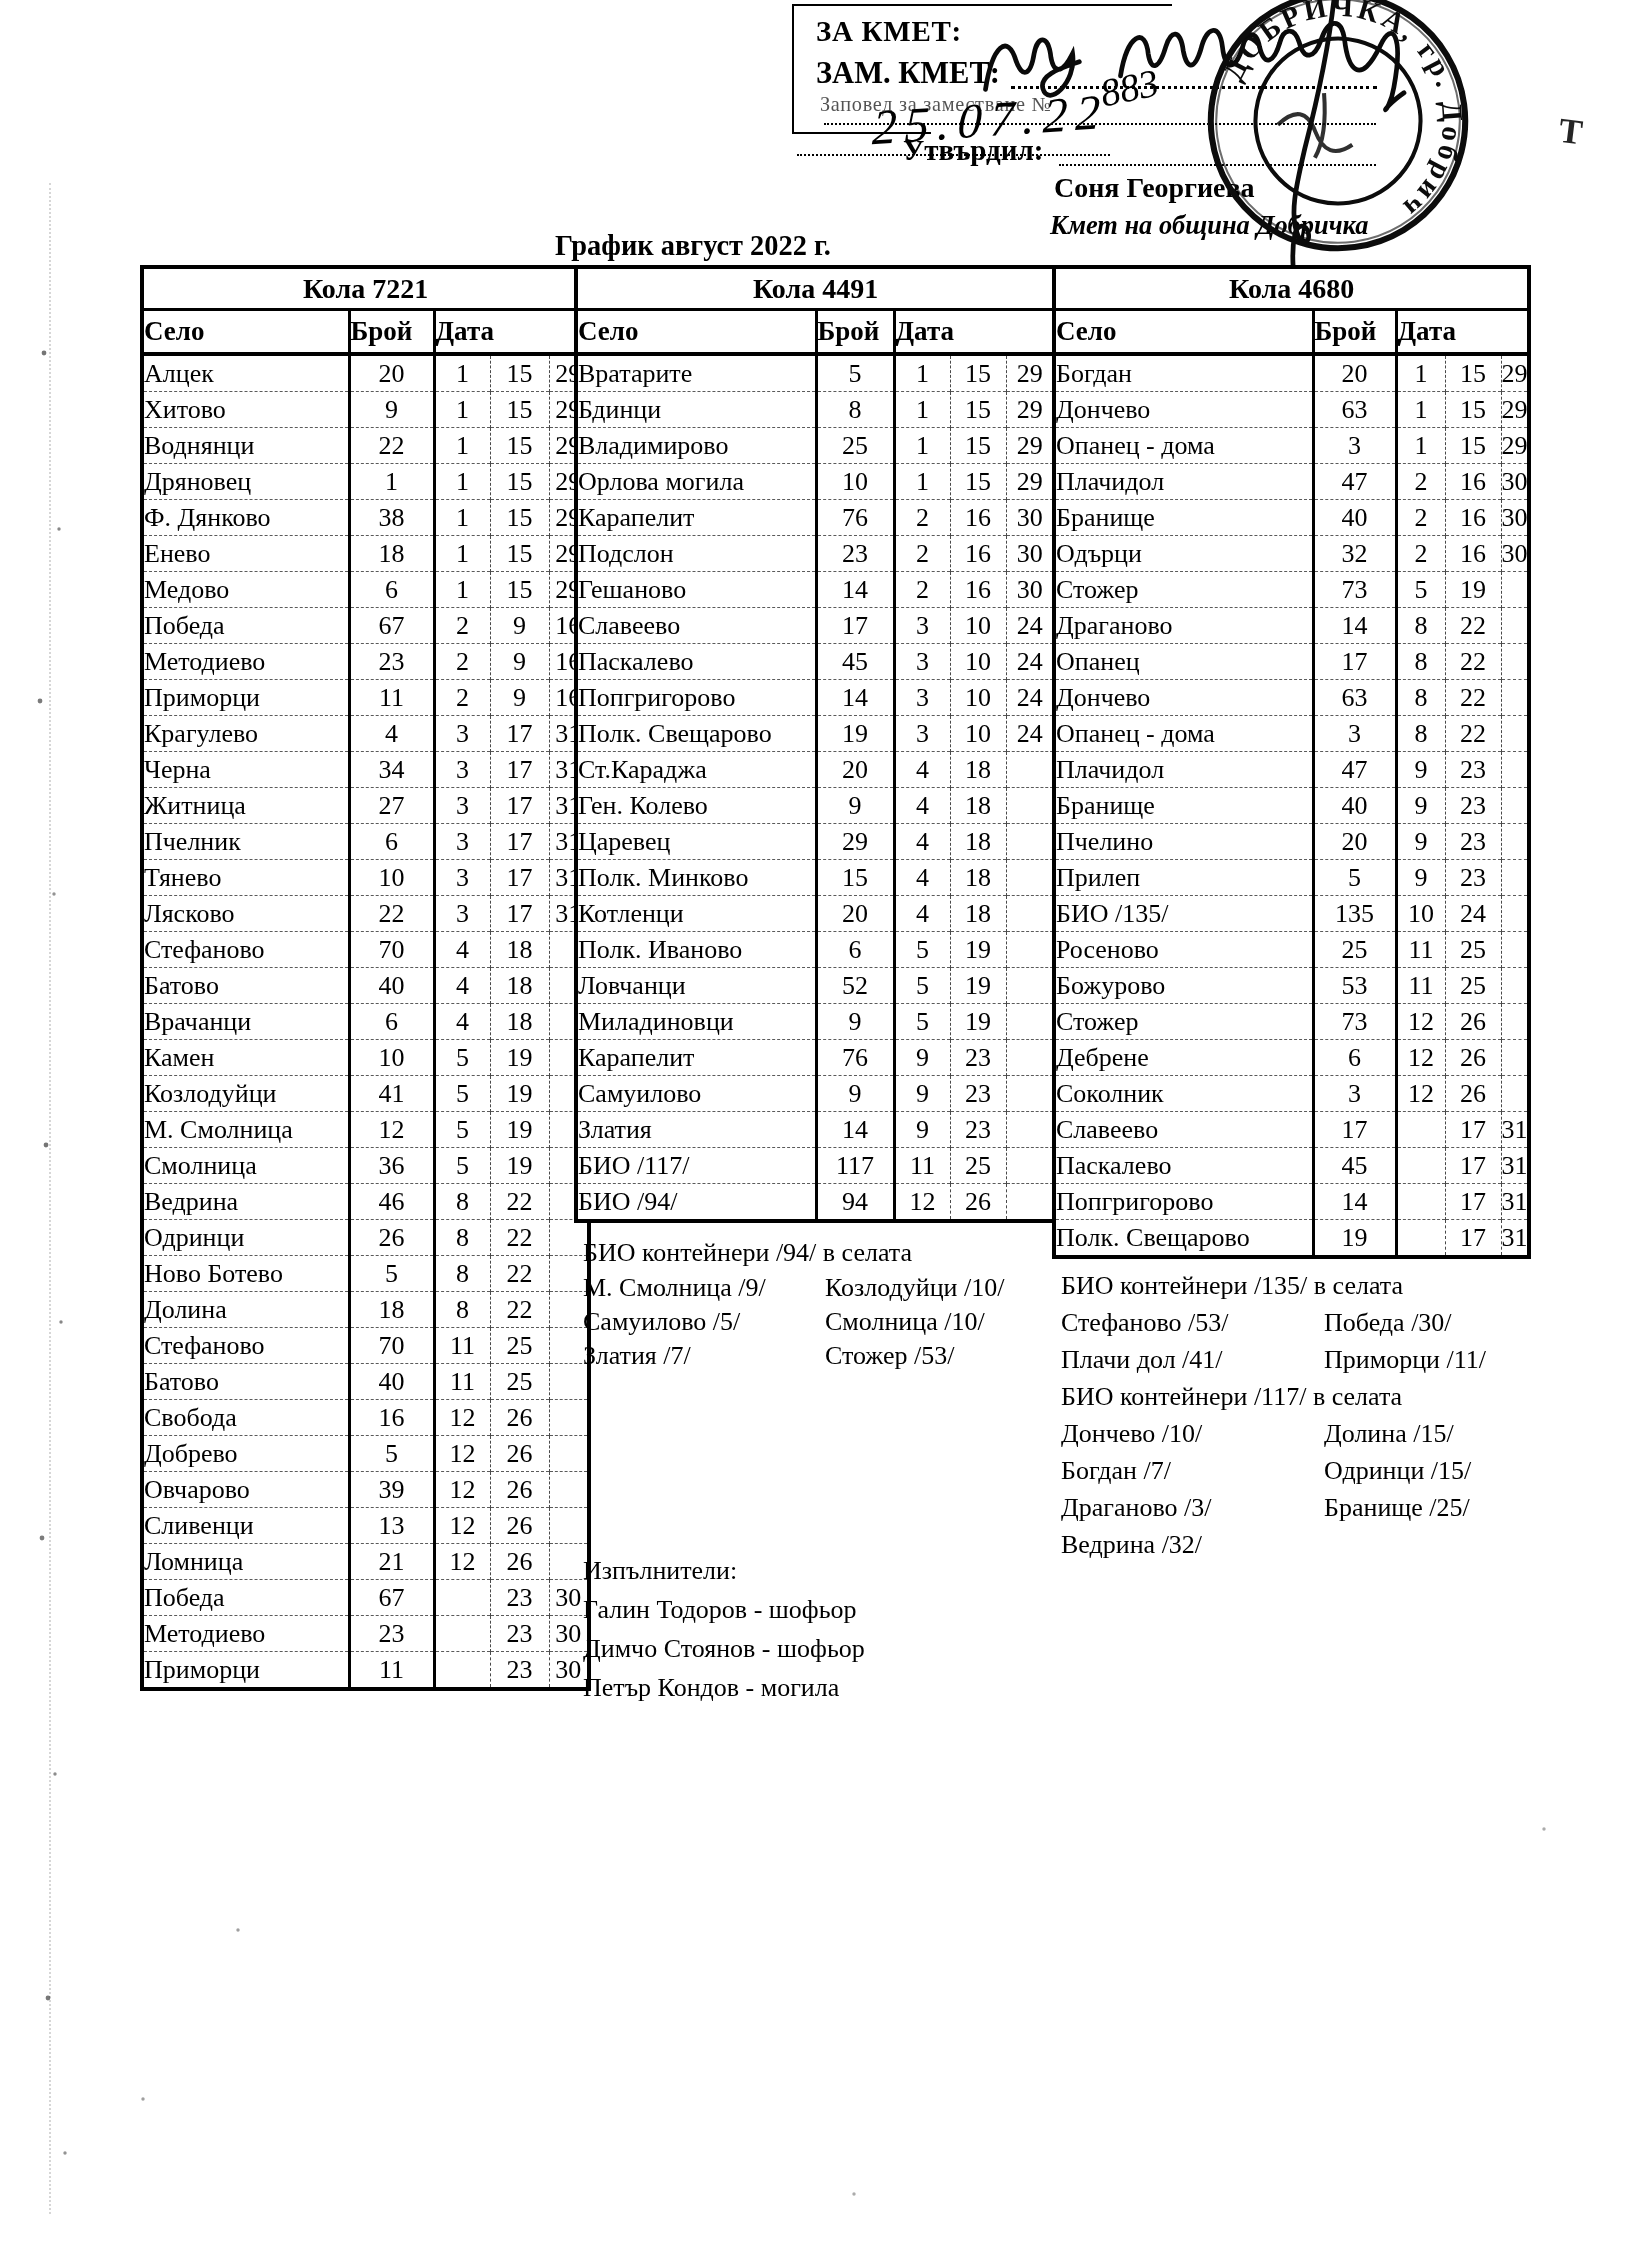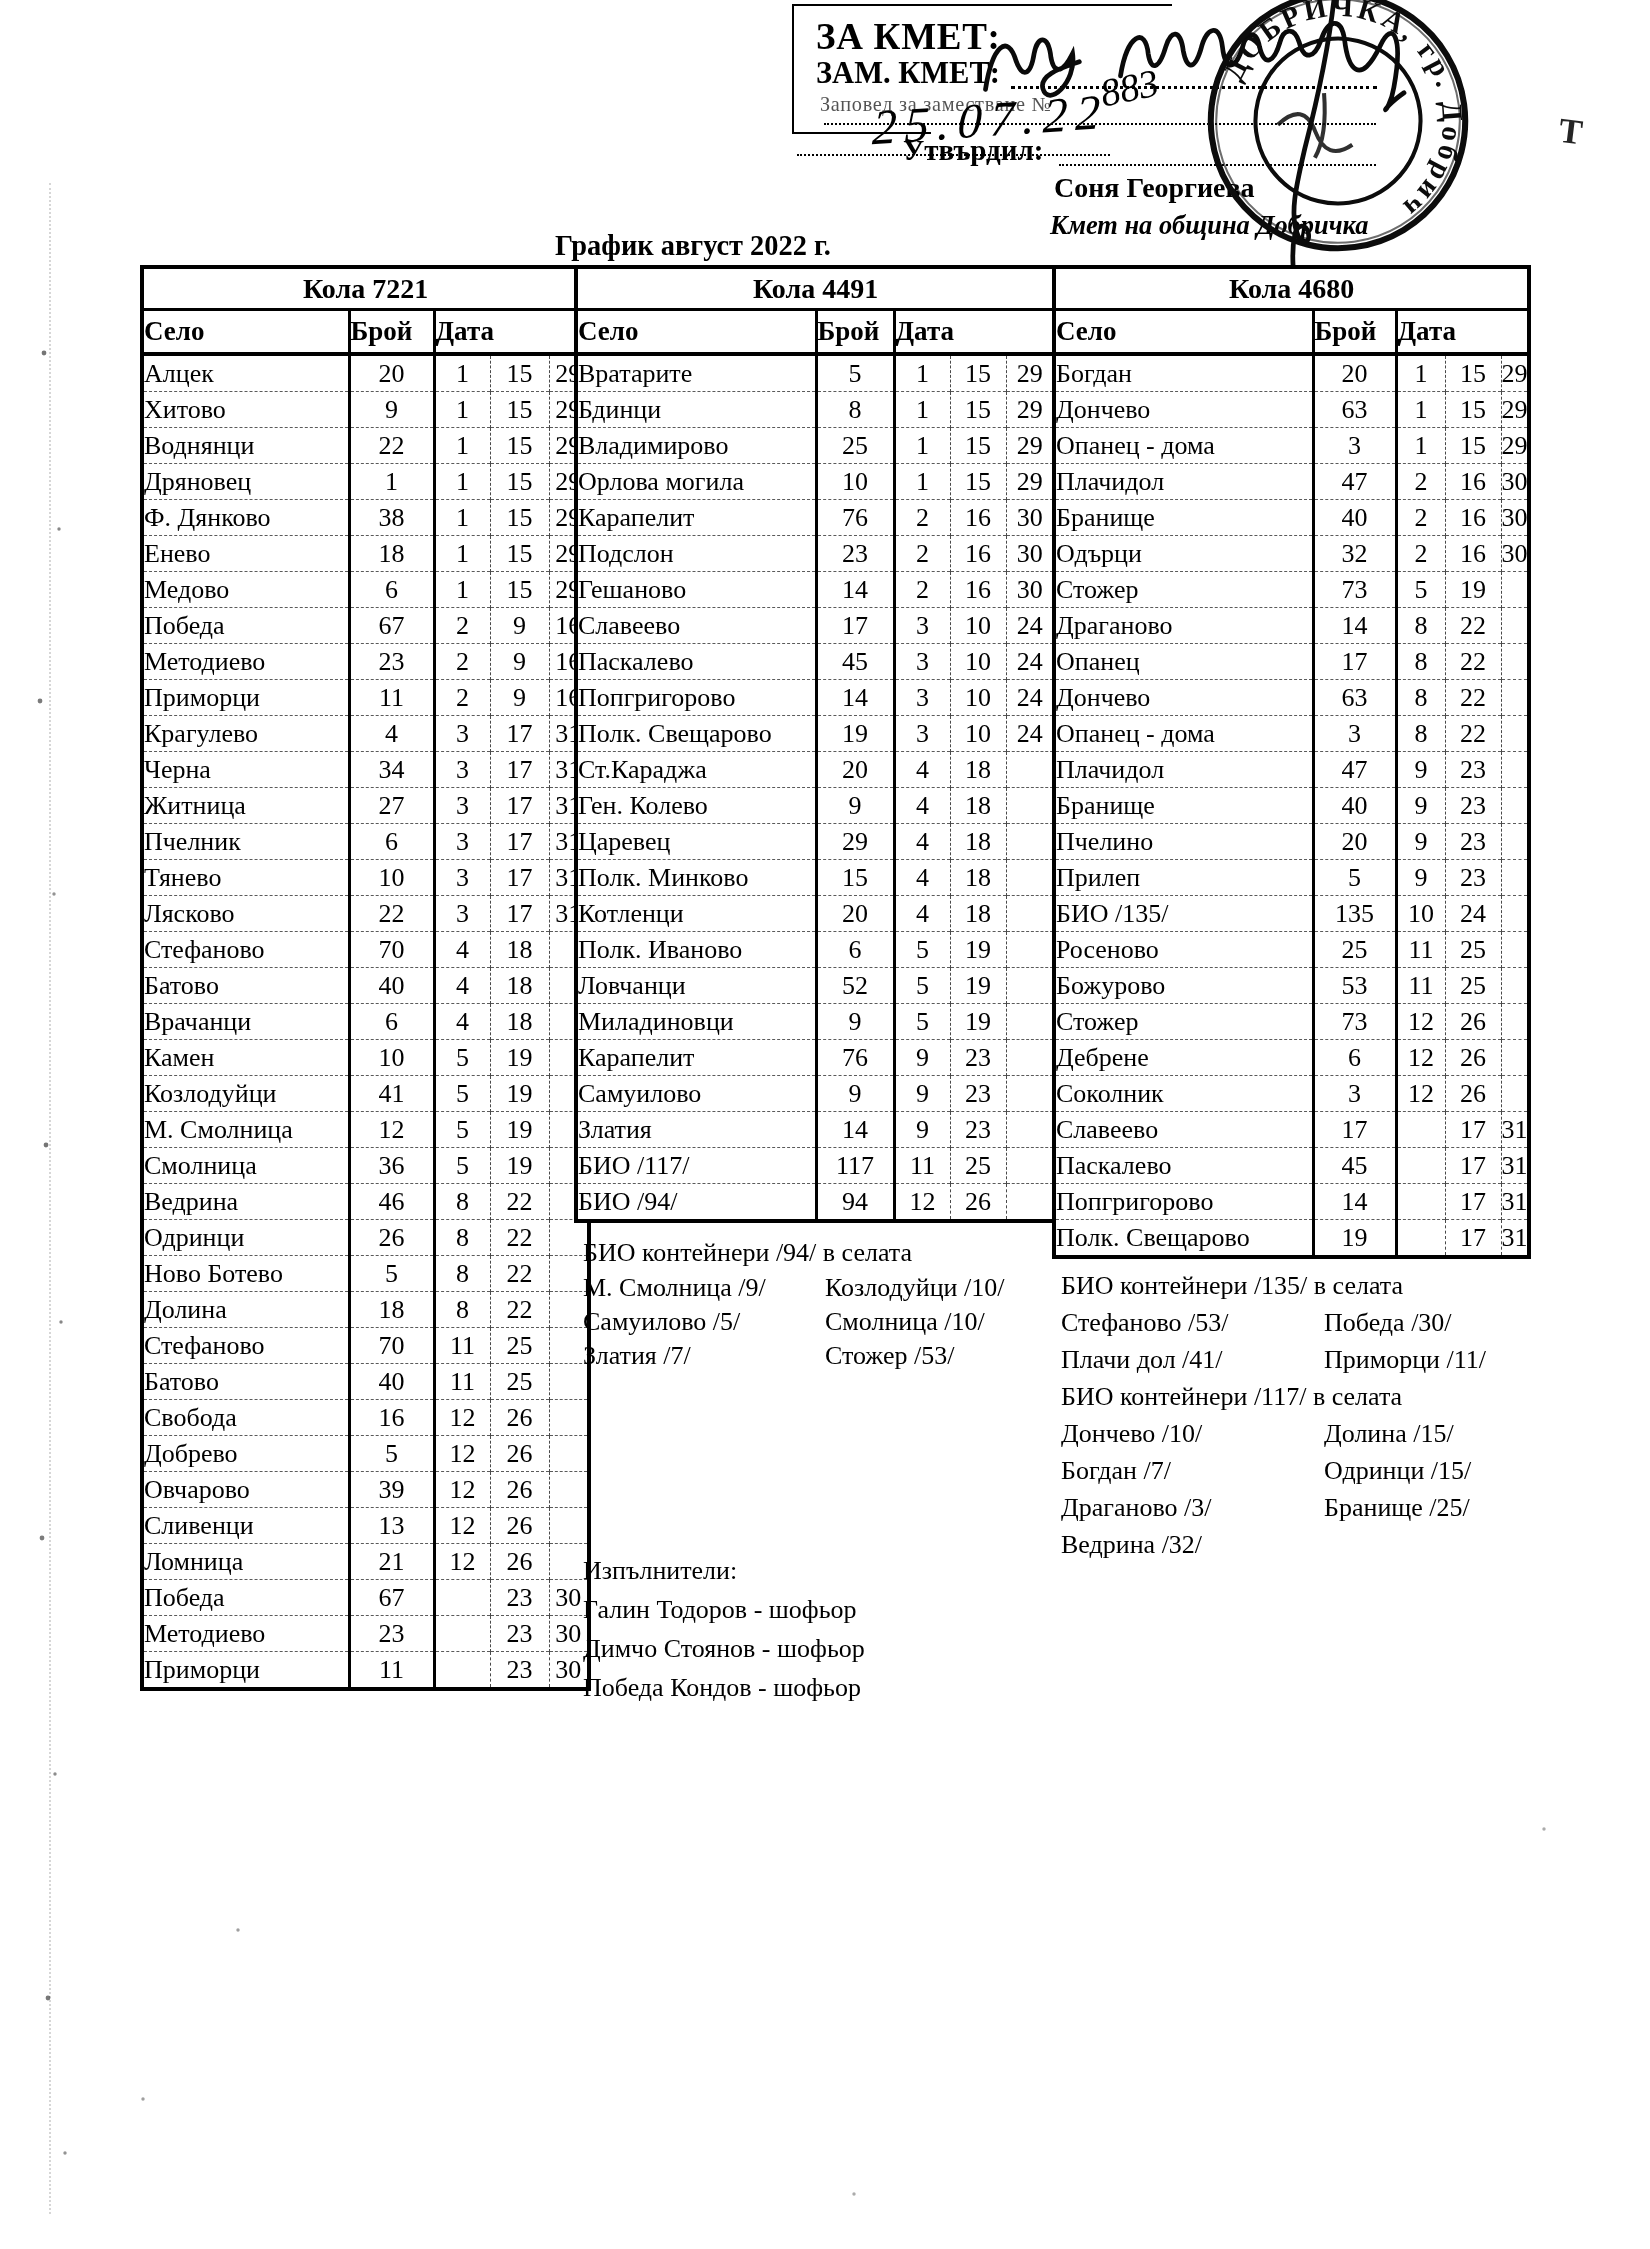--- a/index.html
+++ b/index.html
@@ -22,21 +22,21 @@
 
   
   .notes{position:absolute;font-size:26px;}
   .notes .ntitle{height:36px;line-height:36px;}
   #notes-mid .pair-row{display:grid;grid-template-columns:242px 1fr;height:34px;line-height:34px;}
   #notes-right .pair-row{display:grid;grid-template-columns:263px 1fr;height:37px;line-height:37px;}
   #notes-right .ntitle{height:37px;line-height:37px;}
   #executors div{height:39px;line-height:39px;}
 
   
-  #za-kmet{left:816px;top:15px;font-size:37px;font-weight:bold;letter-spacing:0.7px;}
+  #za-kmet{left:816px;top:15px;font-size:29px;font-weight:bold;letter-spacing:0.7px;}
   #zam-kmet{left:816px;top:56px;font-size:30.5px;font-weight:bold;}
   #dots-zam{left:1011px;top:58px;width:366px;height:28.4px;border-bottom:3.4px dotted #000;}
   #order-label{left:820px;top:93px;font-size:20.3px;color:#2e2e2e;opacity:.82;letter-spacing:0.7px;}
   #dots-order{left:824px;top:96px;width:552px;height:27px;border-bottom:2.7px dotted #000;}
   #num-883{left:1100px;top:65px;font-size:39px;font-style:italic;transform:rotate(-12deg);}
   #order-date{left:872px;top:91px;font-size:49px;font-style:italic;letter-spacing:8.1px;transform:rotate(-4deg) skewX(-6deg);}
   #dots-date{left:797px;top:127px;width:313px;height:27px;border-bottom:2.7px dotted #000;}
   #approved{left:903px;top:134px;font-size:29px;font-weight:bold;}
   #dots-approved{left:1059px;top:137px;width:317px;height:27px;border-bottom:2.7px dotted #000;}
   #approver-name{left:1054px;top:172px;font-size:28px;font-weight:bold;}
@@ -821,18 +821,18 @@
           <span></span>
         </div>
       </div>
   </div>
 
   <div id="executors" class="notes" style="left:583px;top:1551px;">
     <div>Изпълнители:</div>
     <div>
         <div>Галин Тодоров - шофьор</div>
         <div>Димчо Стоянов - шофьор</div>
-        <div>Победа Кондов - шофьор</div>
+        <div>Петър Кондов - могила</div>
       </div>
   </div>
 
 </div>
 
 
 </body></html>

